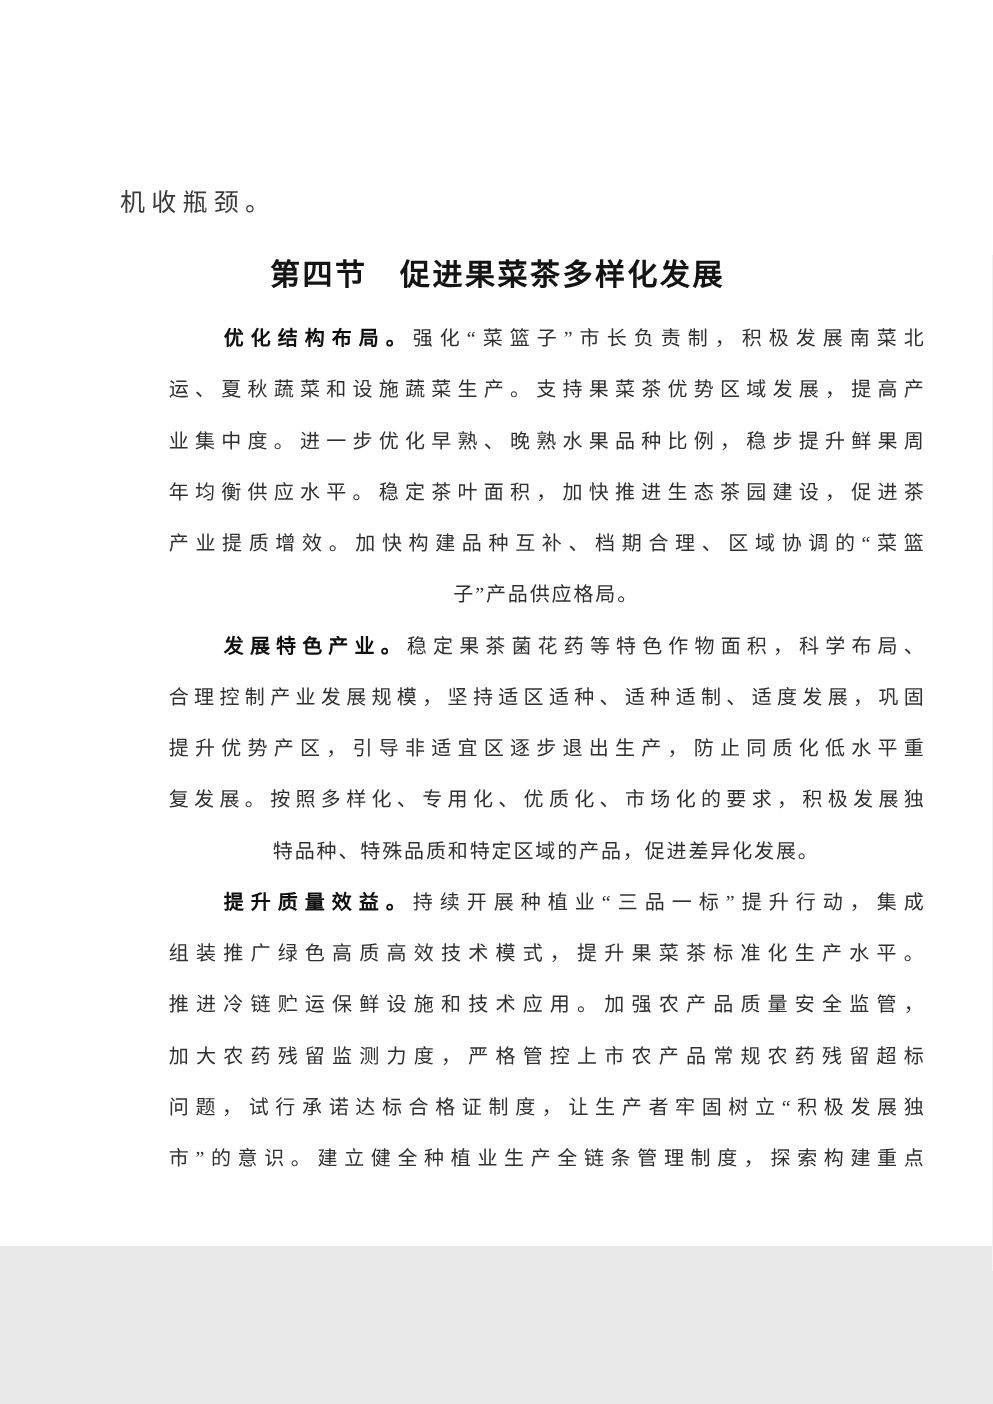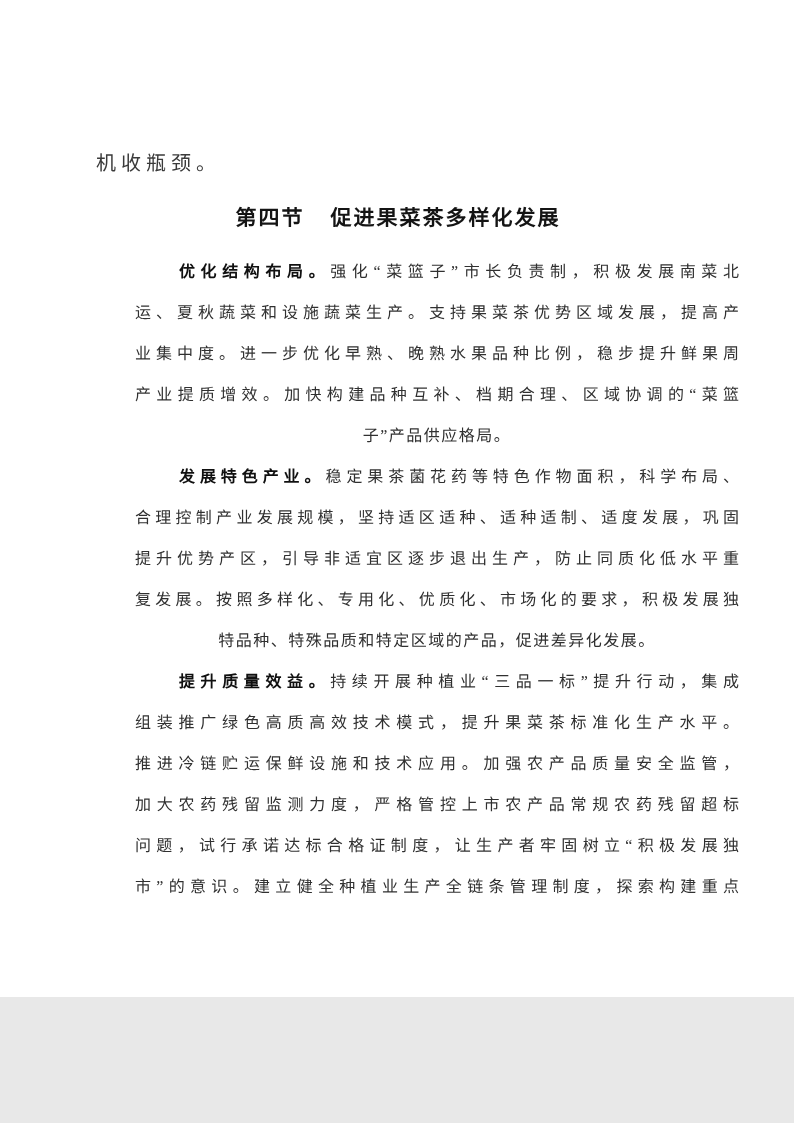--- a/index.html
+++ b/index.html
@@ -27,21 +27,21 @@
     letter-spacing: 5px;
     color: #3a3a3a;
   }
   .heading {
     position: absolute;
     left: 96px;
     top: 184px;
     width: 604px;
     text-align: center;
     font-weight: 700;
-    font-size: 21px;
+    font-size: 24px;
     line-height: 34px;
     color: #141414;
     letter-spacing: 2px;
   }
   .heading .sect-label {
     margin-right: 26px;
   }
   .body-text {
     position: absolute;
     left: 96px;
@@ -102,20 +102,21 @@
 
   <h2 class="heading">
     <span class="sect-label">第四节</span><span>促进果菜茶多样化发展</span>
   </h2>
 
   <div class="body-text">
 
     <p class="line jline indent"><span class="lead">优化结构布局。</span><span>强化“菜篮子”市长负责制，积极发展南菜北</span></p>
     <p class="line jline">运、夏秋蔬菜和设施蔬菜生产。支持果菜茶优势区域发展，提高产</p>
     <p class="line jline">业集中度。进一步优化早熟、晚熟水果品种比例，稳步提升鲜果周</p>
+    <p class="line jline">年均衡供应水平。稳定茶叶面积，加快推进生态茶园建设，促进茶</p>
     <p class="line jline">产业提质增效。加快构建品种互补、档期合理、区域协调的“菜篮</p>
     <p class="line sline">子”产品供应格局。</p>
 
     <p class="line jline indent"><span class="lead">发展特色产业。</span><span>稳定果茶菌花药等特色作物面积，科学布局、</span></p>
     <p class="line jline">合理控制产业发展规模，坚持适区适种、适种适制、适度发展，巩固</p>
     <p class="line jline">提升优势产区，引导非适宜区逐步退出生产，防止同质化低水平重</p>
     <p class="line jline">复发展。按照多样化、专用化、优质化、市场化的要求，积极发展独</p>
     <p class="line sline">特品种、特殊品质和特定区域的产品，促进差异化发展。</p>
 
     <p class="line jline indent"><span class="lead">提升质量效益。</span><span>持续开展种植业“三品一标”提升行动，集成</span></p>

